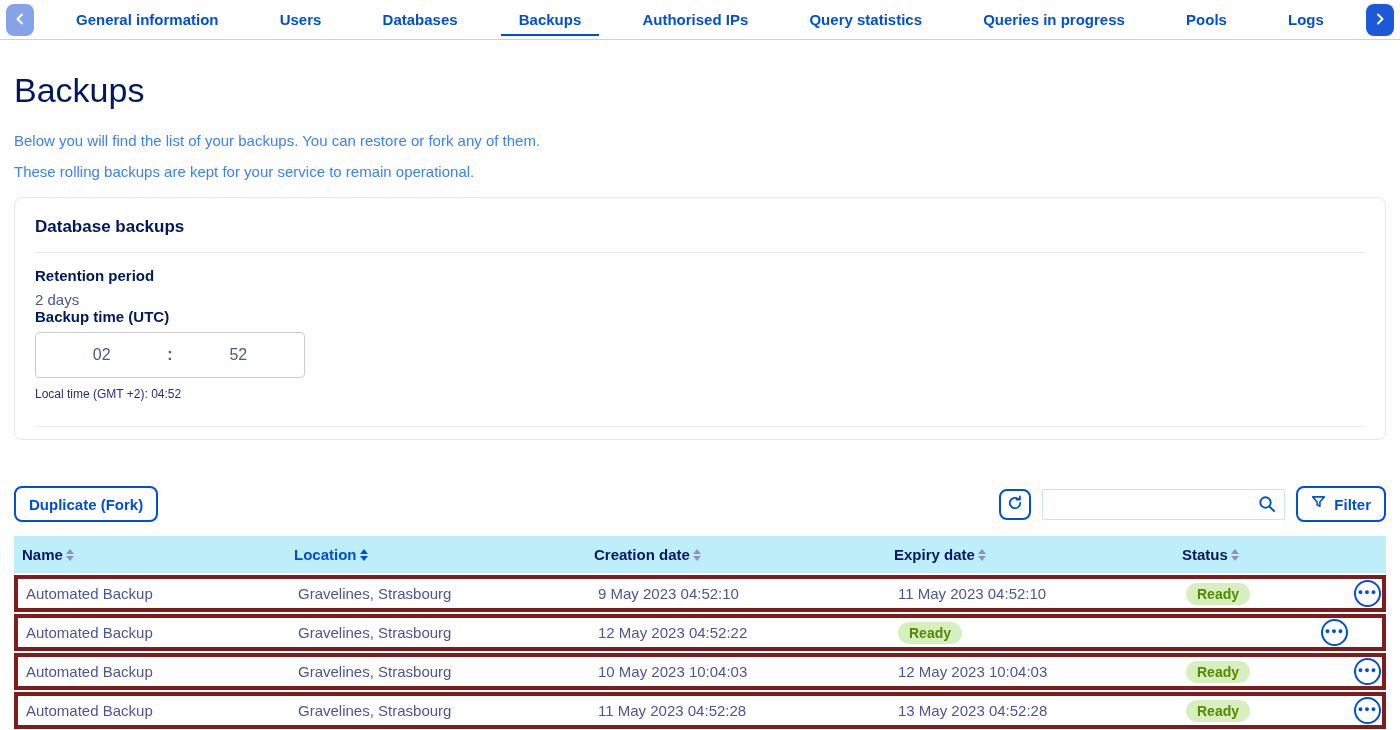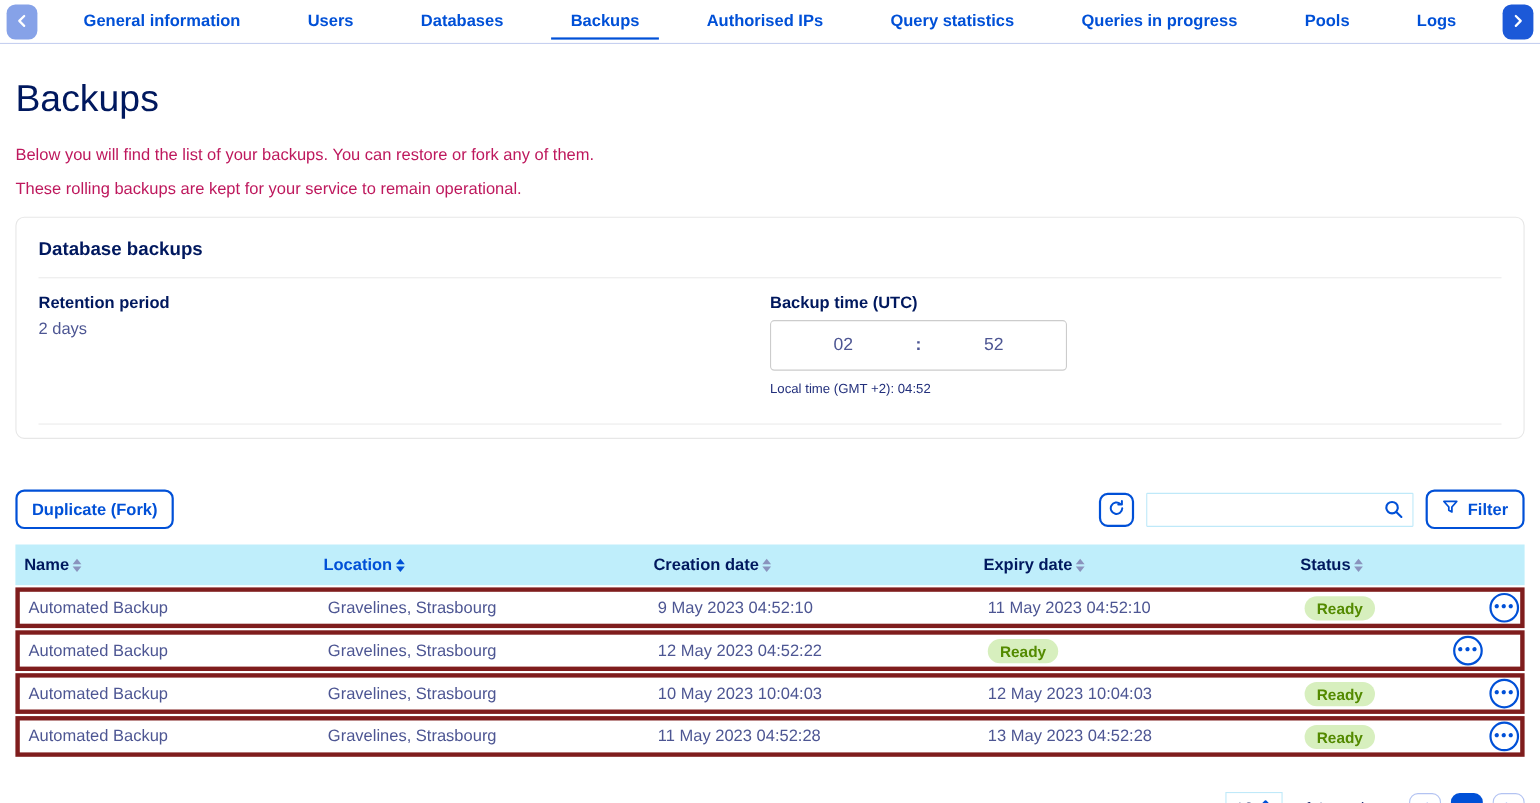--- a/index.html
+++ b/index.html
@@ -15,27 +15,27 @@
   .scroll-btn.right { background: #1c59d8; }
   .tabs { flex: 1; display: flex; justify-content: space-between; padding: 4px 24px; }
   .tab { position: relative; display: flex; align-items: center; padding: 0 18px;
     color: #0050d7; font-weight: bold; font-size: 15px; cursor: pointer; white-space: nowrap; }
   .tab.active::after { content: ""; position: absolute; left: 0; right: 0; bottom: -1px;
     height: 2px; background: #0050d7; }
 
   
   .main { padding: 0 14px; }
   h1 { font-size: 34px; font-weight: 400; color: #00185e; margin: 31px 0 22px; }
-  .desc { font-size: 15px; color: #be185d; margin-bottom: 14px; }
+  .desc { font-size: 15px; color: #3b82f6; margin-bottom: 14px; }
 
   
   .card { border: 1px solid #e7e7e7; border-radius: 8px; margin-top: 17px; padding: 19px 20px 12px; }
   .card h2 { font-size: 17px; font-weight: bold; color: #00185e; }
   .card .divider { height: 1px; background: #ebebeb; margin: 15px 0 0; }
-  .card-body { display: flex; padding: 14px 0 10px; }
+  .card-body { display: flex; padding: 14px 0 10px; flex-direction: column; }
   .field { width: 50%; }
   .field-label { font-size: 15px; font-weight: bold; color: #00185e; margin-bottom: 7px; }
   .field-value { font-size: 15px; color: #4d5693; }
   .time-input { width: 270px; height: 46px; border: 1px solid #ccc; border-radius: 4px;
     display: flex; align-items: center; color: #4d5693; font-size: 16px; cursor: text; }
   .time-input .seg { flex: 1; text-align: center; }
   .time-input .colon { font-weight: bold; color: #4d5693; }
   .local-time { font-size: 12px; color: #23307c; margin-top: 9px; }
   .card-body-wrap { min-height: 96px; }
 

